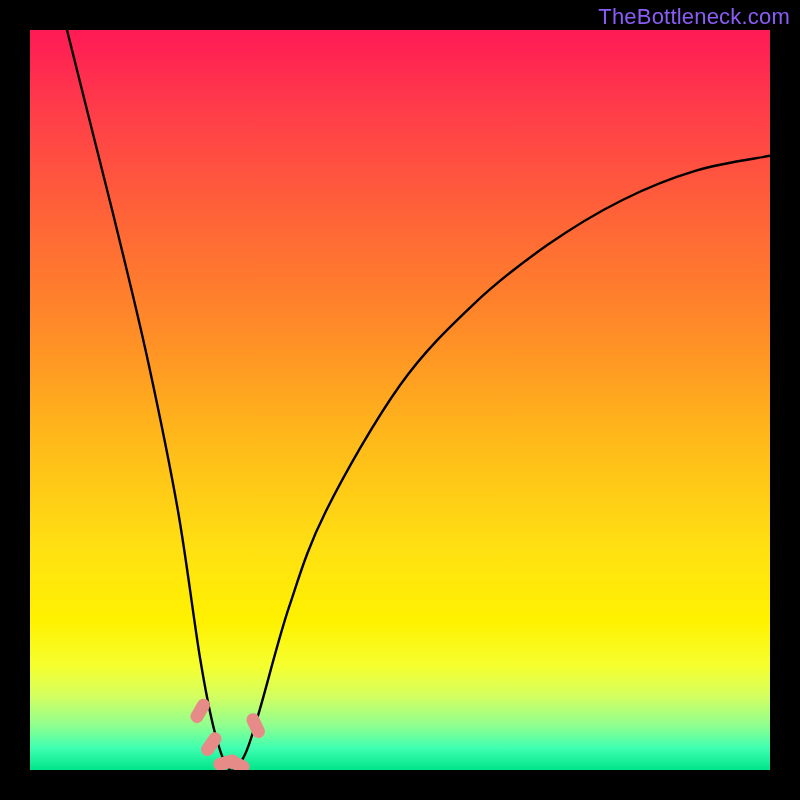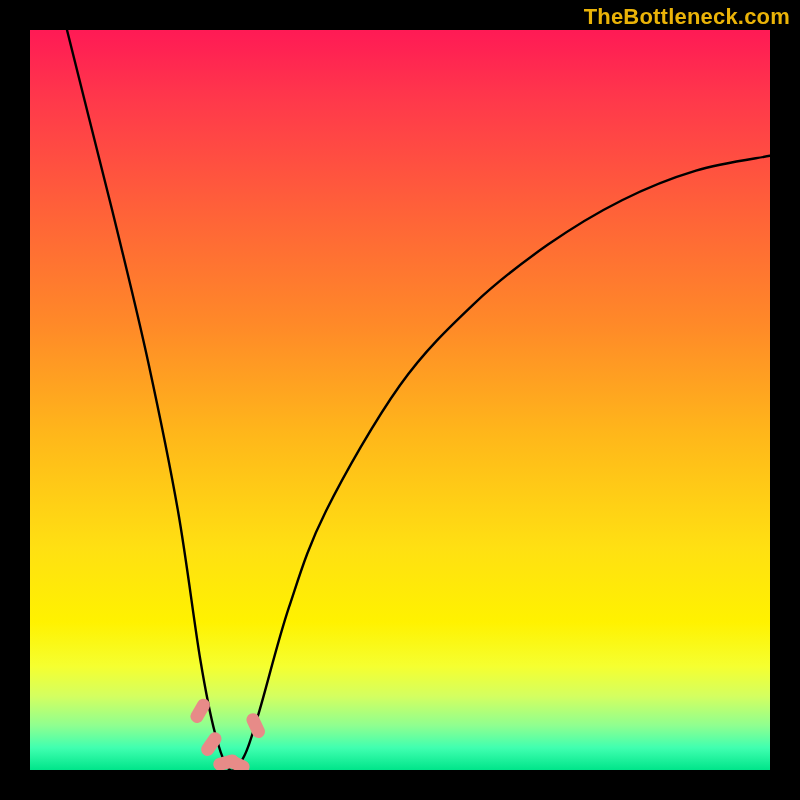--- a/index.html
+++ b/index.html
@@ -37,23 +37,23 @@
   .curve-layer {
     position: absolute;
     left: 0; top: 0;
     width: 740px;
     height: 740px;
   }
   .watermark {
     position: absolute;
     top: 4px;
     right: 10px;
-    color: #eab308;
+    color: #8b5cf6;
     font-size: 22px;
-    font-weight: 700;
+    font-weight: 400;
     letter-spacing: 0.2px;
     user-select: none;
   }
 </style>
 </head>
 <body>
 
 <div class="plot-frame">
   <svg class="curve-layer" viewBox="0 0 740 740" preserveAspectRatio="none">
     <path id="curve-path" fill="none" stroke="#000" stroke-width="2.4" stroke-linecap="round" d="M 37 0 C 40.7 14.799999999999992 50.56666666666667 54.266666666666616 59.2 88.79999999999995 C 67.83333333333334 123.33333333333329 78.93333333333334 166.50000000000006 88.8 207.20000000000005 C 98.66666666666666 247.90000000000003 108.53333333333333 287.3666666666666 118.4 332.99999999999994 C 128.26666666666668 378.63333333333327 139.36666666666667 431.66666666666663 148 481 C 156.63333333333333 530.3333333333334 164.03333333333336 592 170.20000000000002 629 C 176.36666666666667 666 180.06666666666666 684.5 185 703 C 189.93333333333334 721.5 194.86666666666667 736.3 199.8 740 C 204.73333333333335 743.7 209.66666666666666 735.0666666666667 214.6 725.2 C 219.53333333333333 715.3333333333334 222 705.4666666666666 229.4 680.8 C 236.8 656.1333333333333 247.9 610.5 259 577.2 C 270.1 543.9000000000001 277.5 518 296 481 C 314.5 444 345.3333333333333 389.73333333333335 370 355.2 C 394.6666666666667 320.66666666666663 419.3333333333333 297.23333333333335 444 273.8 C 468.6666666666667 250.36666666666667 493.3333333333333 231.8666666666667 518 214.60000000000002 C 542.6666666666666 197.33333333333334 567.3333333333334 182.53333333333327 592 170.19999999999993 C 616.6666666666666 157.8666666666666 641.3333333333334 147.9999999999999 666 140.5999999999999 C 690.6666666666666 133.19999999999993 727.6666666666666 128.2666666666667 740 125.80000000000007"></path>

